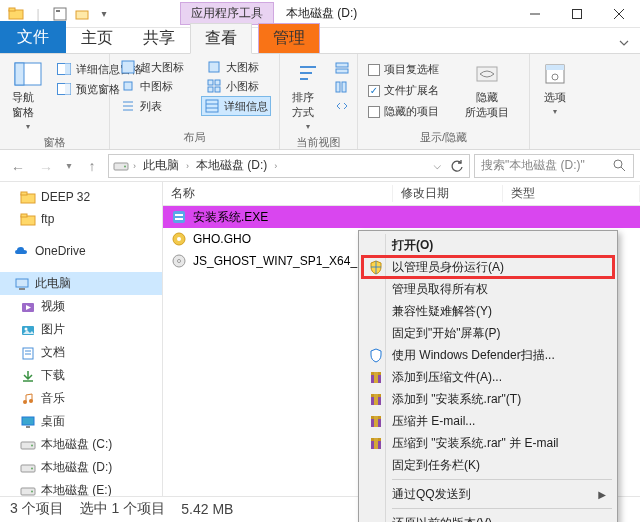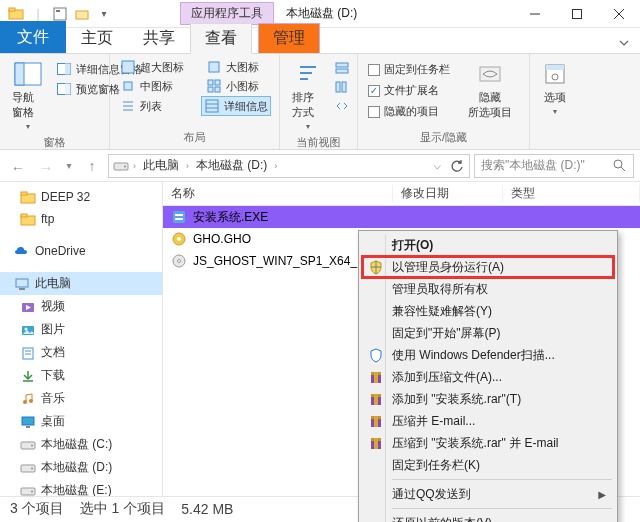--- a/index.html
+++ b/index.html
@@ -48,21 +48,21 @@
 .tree-item { display: flex; align-items: center; gap: 5px; padding: 3px 6px 3px 20px; font-size: 12px; color: #333; white-space: nowrap; }
 .tree-item.sel { background: #cde8ff; }
 .tree-item.top { padding-left: 14px; }
 .tree-icon { width: 16px; height: 16px; display: inline-flex; align-items: center; justify-content: center; flex-shrink: 0; }
 
 .content { flex: 1; display: flex; flex-direction: column; }
 .col-headers { height: 24px; border-bottom: 1px solid #e5e5e5; display: flex; align-items: center; font-size: 12px; color: #444; }
 .col-h { padding: 0 8px; border-right: 1px solid #f0f0f0; }
 .file-list { flex: 1; position: relative; }
 .file-row { display: flex; align-items: center; height: 22px; padding-left: 8px; gap: 6px; font-size: 12px; }
-.file-row.sel { background: #8b5cf6; }
+.file-row.sel { background: #d946ef; }
 .file-icon { width: 16px; height: 16px; display: inline-flex; align-items: center; justify-content: center; flex-shrink: 0; }
 
 
 .ctx-menu { position: absolute; left: 358px; top: 230px; width: 260px; background: #f0f0f0; border: 1px solid #a0a0a0; box-shadow: 3px 3px 6px rgba(0,0,0,0.25); padding: 3px; z-index: 100; }
 .ctx-item { display: flex; align-items: center; height: 22px; padding: 0 8px 0 30px; font-size: 12px; position: relative; color: #222; }
 .ctx-item .ctx-icon { position: absolute; left: 5px; width: 18px; height: 18px; display: flex; align-items: center; justify-content: center; }
 .ctx-item .ctx-arrow { margin-left: auto; color: #555; font-size: 10px; }
 .ctx-item.bold { font-weight: 700; }
 .ctx-item.hl { outline: 3px solid #e33; outline-offset: -2px; }
 .ctx-sep { height: 1px; background: #d0d0d0; margin: 3px 2px 3px 30px; }
@@ -272,32 +272,32 @@
       </div>
     </div>
     <div class="glabel">当前视图</div>
   </div>
 
   <div class="rgroup" style="width:172px">
     <div class="rrow">
       <div class="rcol" style="gap:4px;margin-top:3px">
         <div class="rbtn-sm">
             <span class="checkbox"></span>
-            <span>固定到任务栏</span>
+            <span>项目复选框</span>
           </div>
         <div class="rbtn-sm">
             <span class="checkbox" style="color:#1979ca">✓</span>
             <span>文件扩展名</span>
           </div>
         <div class="rbtn-sm">
             <span class="checkbox"></span>
             <span>隐藏的项目</span>
           </div>
       </div>
-      <div class="rbtn" style="margin-left:6px">
+      <div class="rbtn" style="margin-left:14px">
         <span class="ricon-lg">
             <svg width="26" height="22">
               <rect x="3" y="4" width="20" height="14" fill="#f0f0f0" stroke="#aaa"></rect>
               <path d="M6 11 Q13 5 20 11 Q13 17 6 11" fill="none" stroke="#888"></path>
             </svg>
           </span>
         <span style="white-space:pre;text-align:center">隐藏
 所选项目</span>
       </div>
     </div>

